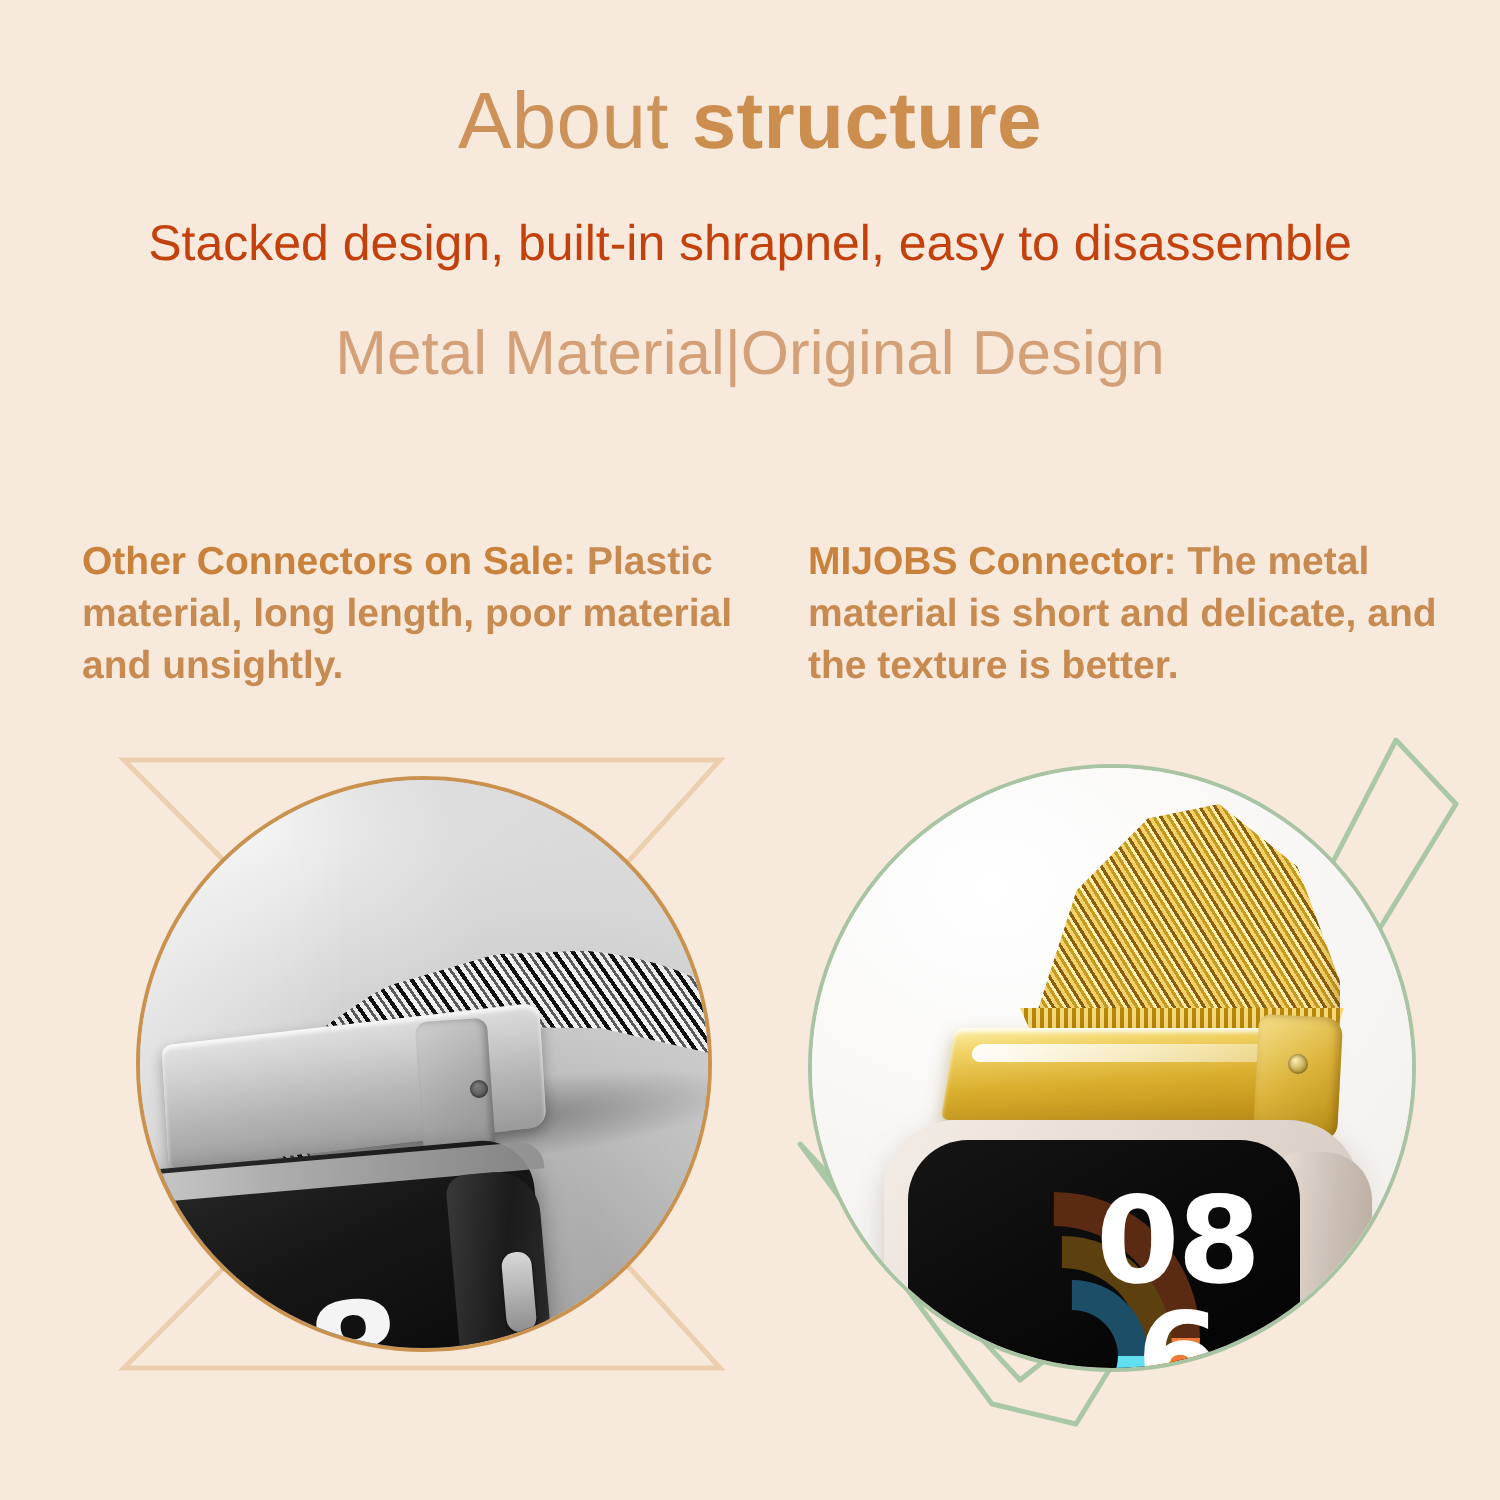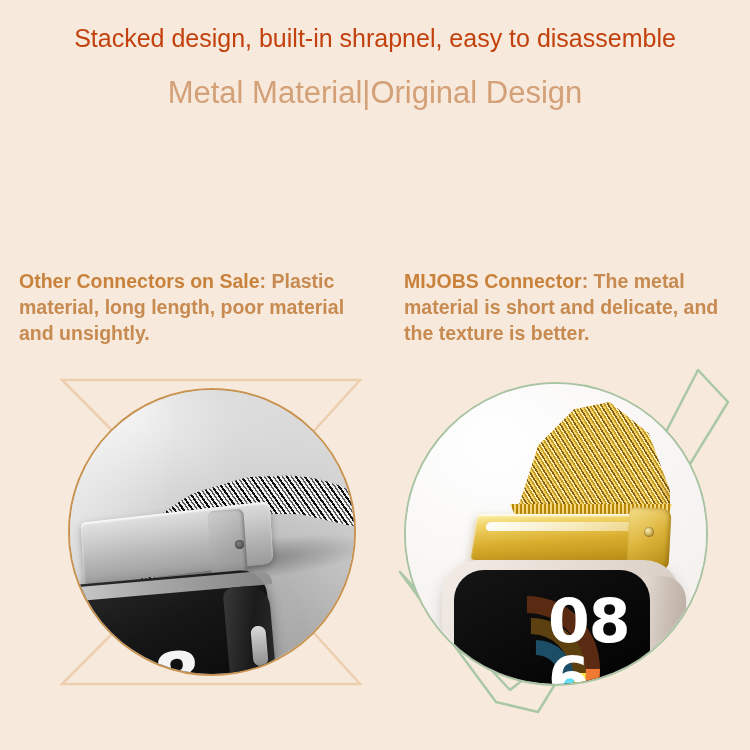--- a/index.html
+++ b/index.html
@@ -68,21 +68,21 @@
     position: absolute;
     top: 268px;
     left: 0;
     width: 750px;
     height: 130px;
   }
   .col {
     position: absolute;
     top: 0;
   }
-  .col-left  { left: 19px;  width: 350px; }
+  .col-left  { left: 41px;  width: 350px; }
   .col-right { left: 404px; width: 320px; }
 
   .col-text {
     margin: 0;
     font-size: 19.5px;
     line-height: 26px;
     color: #c78a50;
     font-weight: 600;
   }
   .col-text .lead {
@@ -115,20 +115,21 @@
     top: 0px;
     width: 348px;
     height: 360px;
     pointer-events: none;
   }
 
   .photo-circle {
     position: absolute;
     border-radius: 50%;
     overflow: hidden;
+    text-align: center;
   }
   .photo-left {
     left: 68px;
     top: 28px;
     width: 284px;
     height: 284px;
     border: 2px solid #c9934f;
     background: #d9d9d9;
   }
   .photo-right {
@@ -394,20 +395,21 @@
     letter-spacing: -1px;
     font-family: "DejaVu Sans", sans-serif;
   }
 </style>
 </head>
 <body>
 
 <div class="page">
 
   <div class="header">
+    <h1 class="title"><span>About </span><span class="title-strong">structure</span></h1>
     <p class="subtitle">Stacked design, built-in shrapnel, easy to disassemble</p>
     <p class="tagline">Metal Material|Original Design</p>
   </div>
 
   <div class="columns">
 
     <div class="col col-left">
       <p class="col-text"><span class="lead">Other Connectors on Sale</span><span>: </span><span>Plastic material, long length, poor material and unsightly.</span></p>
     </div>
 

